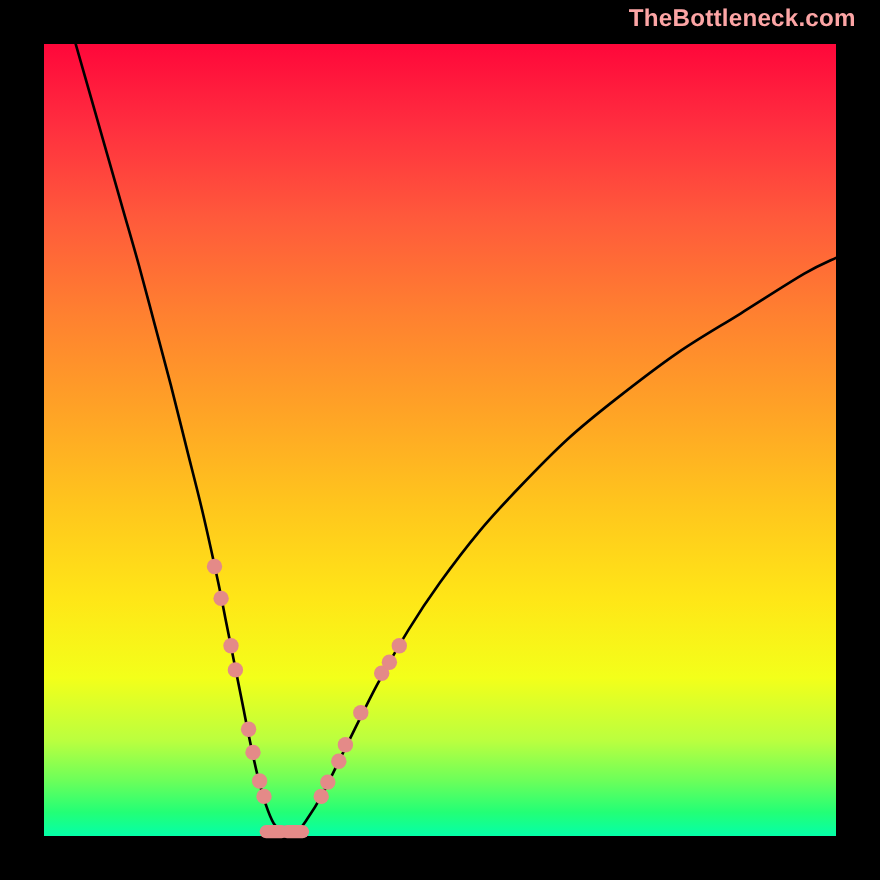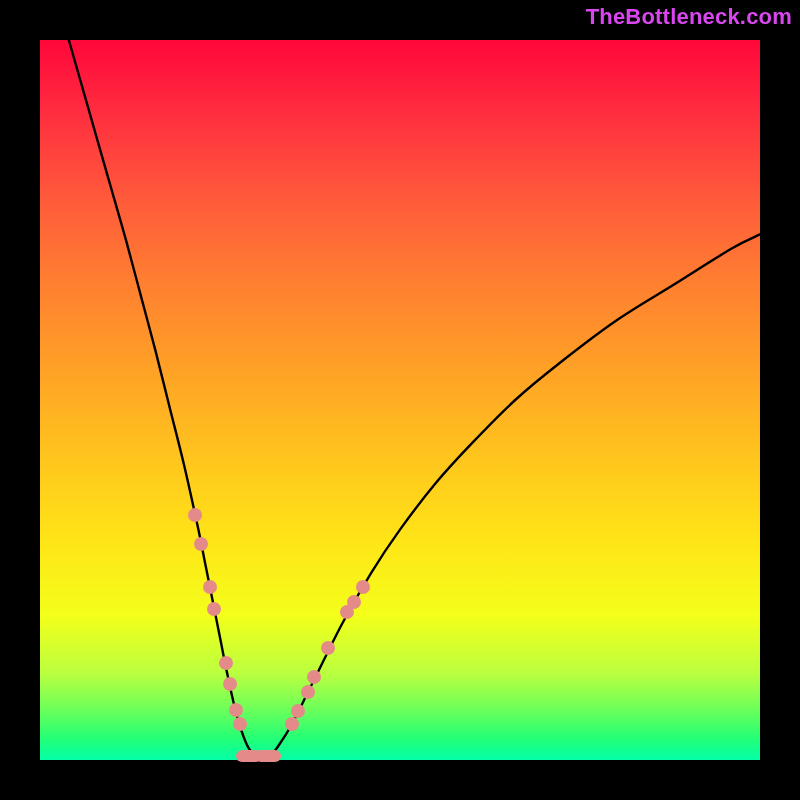--- a/index.html
+++ b/index.html
@@ -61,22 +61,22 @@
     position: absolute;
     height: 12px;
     width: 26px;
     border-radius: 6px;
     background: #e48a88;
     transform: translate(-50%, -50%);
   }
   .watermark {
     position: absolute;
     top: 4px;
-    right: 8px;
-    color: #d946ef;
+    right: 22px;
+    color: #fca5a5;
     font-size: 22px;
     font-weight: 600;
     letter-spacing: 0.2px;
   }
 </style>
 </head>
 <body>
 
 <div class="frame">
   <div class="watermark">TheBottleneck.com</div>

